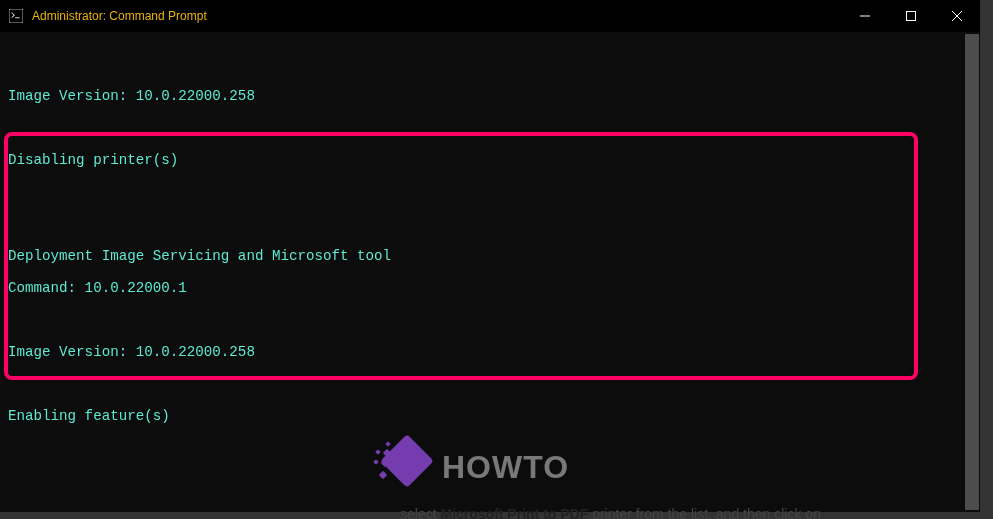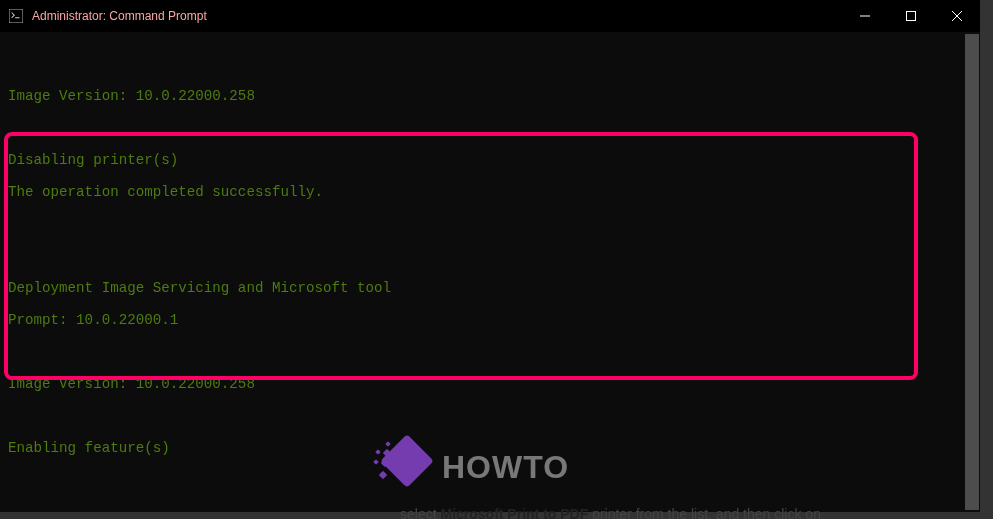--- a/index.html
+++ b/index.html
@@ -21,21 +21,21 @@
       border-radius: 4px;
       display: flex;
       flex-direction: column;
     }
     .titlebar {
       height: 32px;
       background: #000;
       display: flex;
       align-items: center;
       padding-left: 8px;
-      color: #fca5a5;
+      color: #eab308;
       font-family: "Segoe UI", sans-serif;
       font-size: 12px;
     }
     .titlebar-icon {
       width: 16px;
       height: 16px;
       margin-right: 8px;
       display: flex;
       align-items: center;
       justify-content: center;
@@ -50,21 +50,21 @@
       display: flex;
       align-items: center;
       justify-content: center;
       color: #fff;
     }
     .titlebar-btn svg { width: 10px; height: 10px; }
     .terminal {
       flex: 1;
       background: #0c0c0c;
       padding: 8px 8px 8px 8px;
-      color: #4d7c0f;
+      color: #5eead4;
       font-size: 14.2px;
       line-height: 16px;
       white-space: pre;
       position: relative;
       overflow: hidden;
     }
     .scrollbar-track {
       position: absolute;
       right: 1px;
       top: 34px;
@@ -185,25 +185,24 @@
           </svg>
       </div>
     </div>
   </div>
 
   <div class="terminal">
 <span class="line"></span>
 <span class="line">Image Version: 10.0.22000.258</span>
 <span class="line"></span>
 <span class="line">Disabling printer(s)</span>
-<span class="line">The operation completed successfully.</span>
 <span class="line"></span>
 <span class="line"></span>
 <span class="line">Deployment Image Servicing and Microsoft tool</span>
-<span class="line">Prompt: 10.0.22000.1</span>
+<span class="line">Command: 10.0.22000.1</span>
 <span class="line"></span>
 <span class="line">Image Version: 10.0.22000.258</span>
 <span class="line"></span>
 <span class="line">Enabling feature(s)</span>
 
 
 
 
 
 

